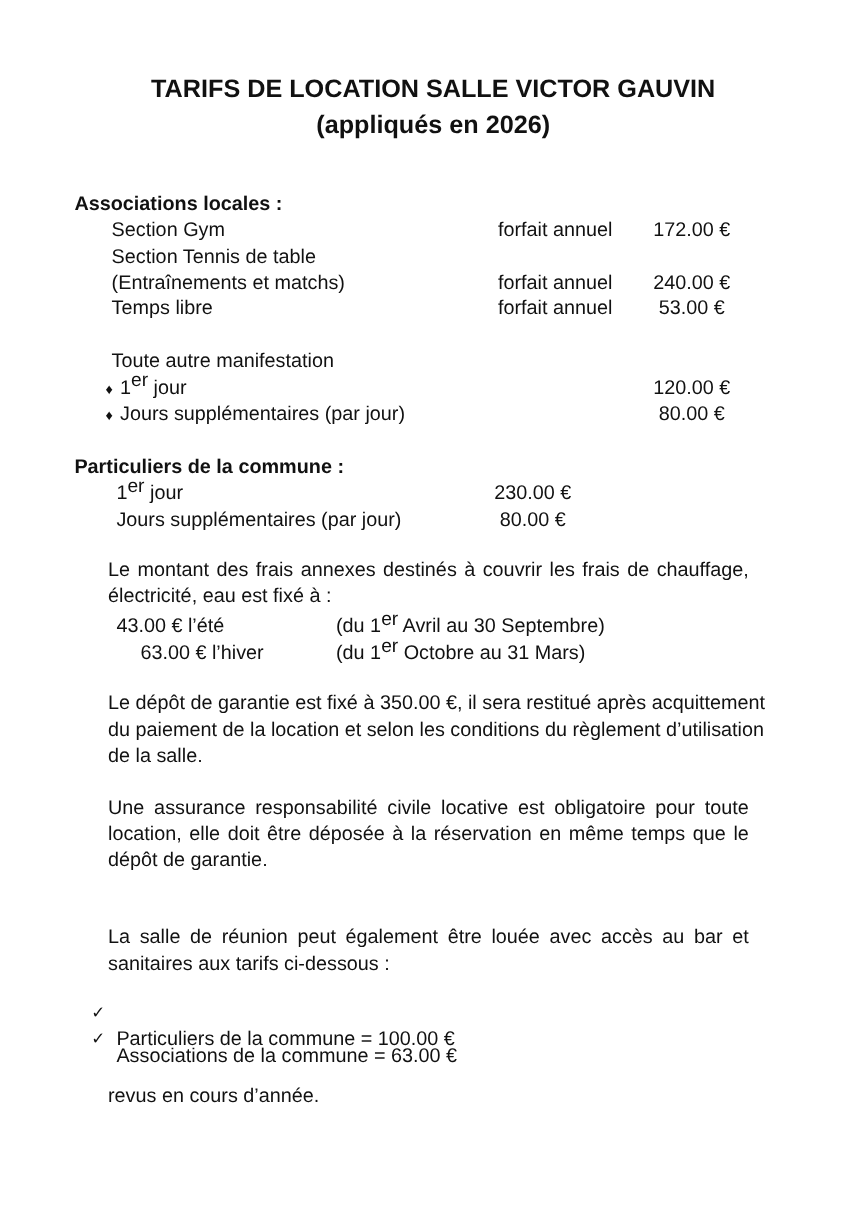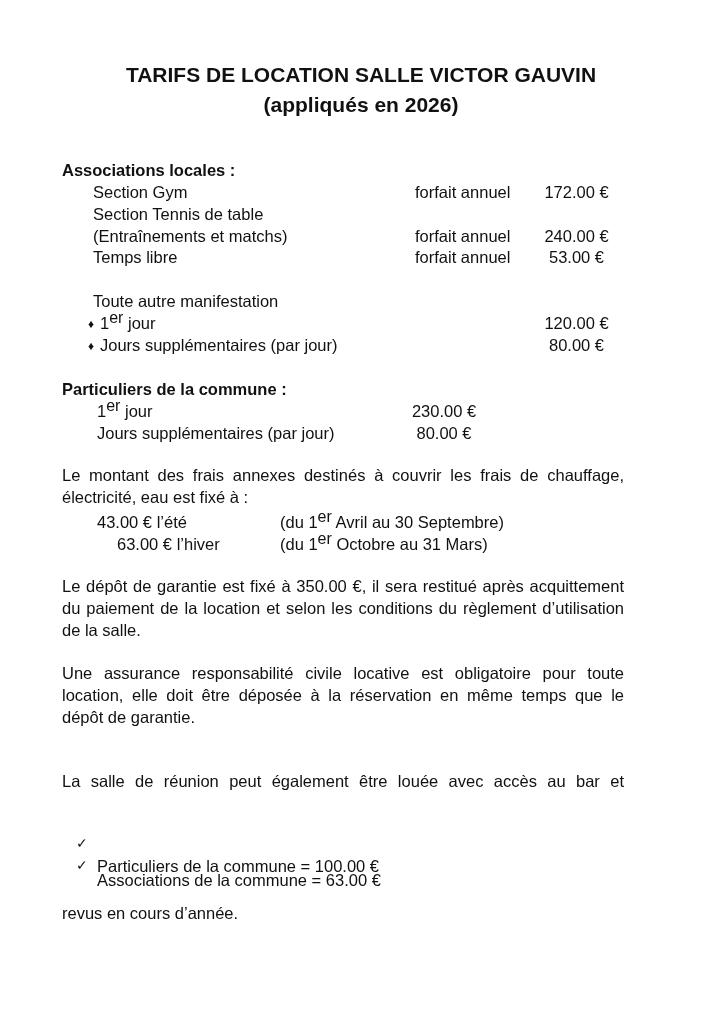--- a/index.html
+++ b/index.html
@@ -4,21 +4,21 @@
 <style>
   html, body { margin: 0; padding: 0; background: #ffffff; }
   body { width: 722px; height: 1024px; position: relative; overflow: hidden;
          font-family: "Liberation Sans", sans-serif; color: #111; font-size: 16.5px; }
   .abs { position: absolute; white-space: nowrap; line-height: 1; }
   .title { font-weight: bold; font-size: 21px; left: 0; width: 722px; text-align: center; }
   .bold { font-weight: bold; }
   .right { text-align: center; }
   sup { font-size: 16px; vertical-align: 6px; line-height: 0; }
   .para { position: absolute; left: 62px; width: 562px; line-height: 22px; text-align: justify; }
-  .para .ln { display: block; text-align: justify; text-align-last: justify; white-space: nowrap; }
+  .para .ln { display: block; text-align: justify; text-align-last: justify; white-space: nowrap; margin-left: 28px; }
   .para .ln.last { text-align-last: left; }
   .bullet { font-size: 12px; }
 </style>
 </head>
 <body>
 
 <div class="abs title" style="top:64px;">TARIFS DE LOCATION SALLE VICTOR GAUVIN</div>
 <div class="abs title" style="top:94px;">(appliqués en 2026)</div>
 
 <div class="abs bold" style="left:62px; top:162px;">Associations locales :</div>
@@ -85,20 +85,21 @@
 </div>
 
 <div class="para" style="top:662px;">
   <span class="ln">Une assurance responsabilité civile locative est obligatoire pour toute</span>
   <span class="ln">location, elle doit être déposée à la réservation en même temps que le</span>
   <span class="ln last">dépôt de garantie.</span>
 </div>
 
 <div class="para" style="top:770px;">
   <span class="ln">La salle de réunion peut également être louée avec accès au bar et</span>
+  <span class="ln last">sanitaires aux tarifs ci-dessous :</span>
 </div>
 <div>
   <div class="abs" style="left:76px; top:836px; font-size:14px;">✓</div>
   <div class="abs" style="left:97px; top:836px;margin-top:36px;">Associations de la commune = 63.00 €</div>
 </div>
 <div>
   <div class="abs" style="left:76px; top:858px; font-size:14px;">✓</div>
   <div class="abs" style="left:97px; top:858px;">Particuliers de la commune = 100.00 €</div>
 </div>
 

